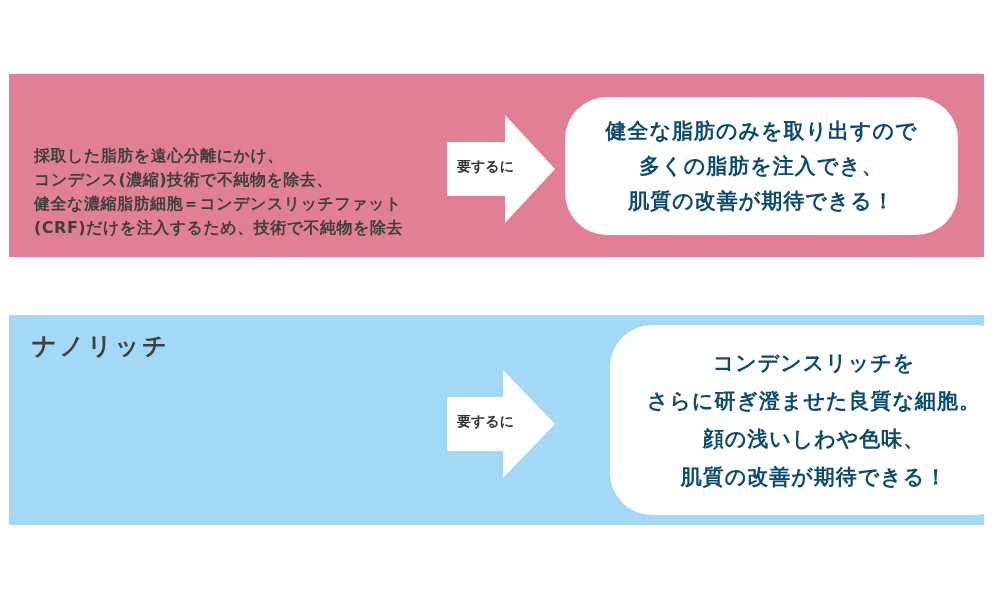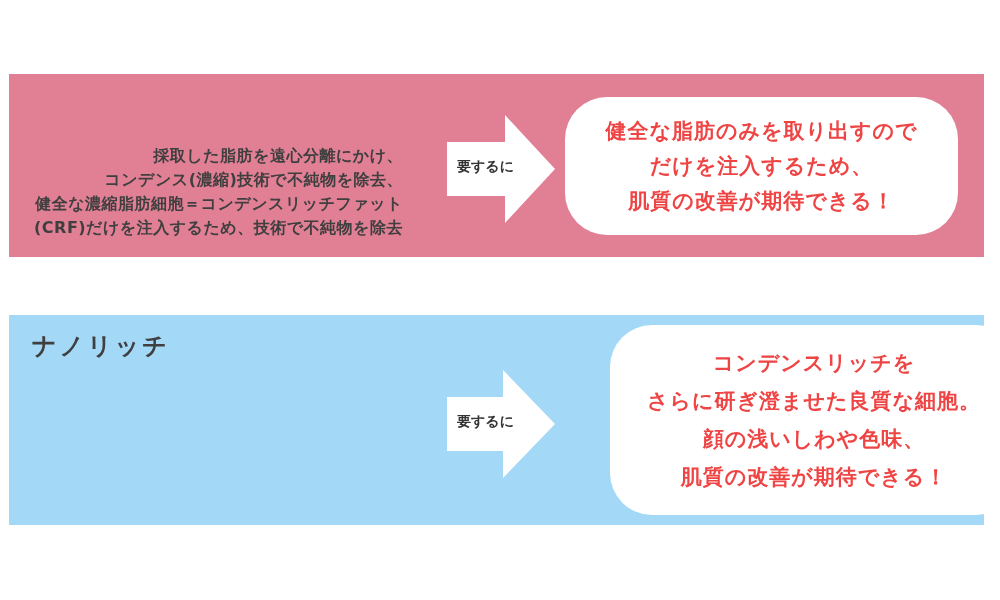--- a/index.html
+++ b/index.html
@@ -13,32 +13,32 @@
     .title {
       position: absolute; left: 23px; font-weight: bold; color: #3f3f3f;
       letter-spacing: 3px; white-space: nowrap;
     }
     .pink .title { top: 18px; font-size: 33px; }
     .blue .title { top: 15px; font-size: 24px; font-family: Liberation Serif, serif; }
     .desc {
       position: absolute; left: 25px; font-size: 16px; line-height: 24px; font-weight: bold;
       color: #3f3f3f; white-space: nowrap; letter-spacing: 0.5px;
     }
-    .pink .desc { top: 70px; text-align: right; }
+    .pink .desc { top: 70px; }
     .blue .desc { top: 82px; }
     .desc div { height: 24px; }
     .arrow { position: absolute; }
     .arrow svg { display: block; }
     .arrow-label {
       position: absolute; font-size: 14px; font-weight: bold; color: #333; white-space: nowrap;
     }
     .bubble {
       position: absolute; background: #ffffff; border-radius: 42px;
       display: flex; flex-direction: column; align-items: center; justify-content: center;
-      font-weight: bold; color: #ef4444; text-align: center;
+      font-weight: bold; color: #0c4a6e; text-align: center;
     }
     .bubble div { white-space: nowrap; letter-spacing: 1px; }
     .pink .bubble { left: 556px; top: 23px; width: 393px; height: 138px; font-size: 21px; line-height: 35px; }
     .blue .bubble { left: 557px; top: 10px; width: 408px; height: 190px; font-size: 21px; line-height: 38px; margin-left: 44px; }
   </style>
 </head>
 <body>
 
 <div class="panel pink">
   <div class="desc">
@@ -48,21 +48,21 @@
     <div>(CRF)だけを注入するため、技術で不純物を除去</div>
   </div>
   <div class="arrow" style="left:438px; top:41px;">
     <svg width="110" height="108" viewBox="0 0 110 108">
       <polygon points="0,27 58,27 58,0 108,54 58,108 58,81 0,81" fill="#ffffff"></polygon>
     </svg>
   </div>
   <div class="arrow-label" style="left:448px; top:84px;">要するに</div>
   <div class="bubble">
     <div>健全な脂肪のみを取り出すので</div>
-    <div>だけを注入するため、</div>
+    <div>多くの脂肪を注入でき、</div>
     <div>肌質の改善が期待できる！</div>
   </div>
 </div>
 
 <div class="panel blue">
   <div class="title">ナノリッチ</div>
   <div class="arrow" style="left:438px; top:55px;">
     <svg width="110" height="108" viewBox="0 0 110 108">
       <polygon points="0,27 56,27 56,0 108,54 56,108 56,81 0,81" fill="#ffffff"></polygon>
     </svg>

